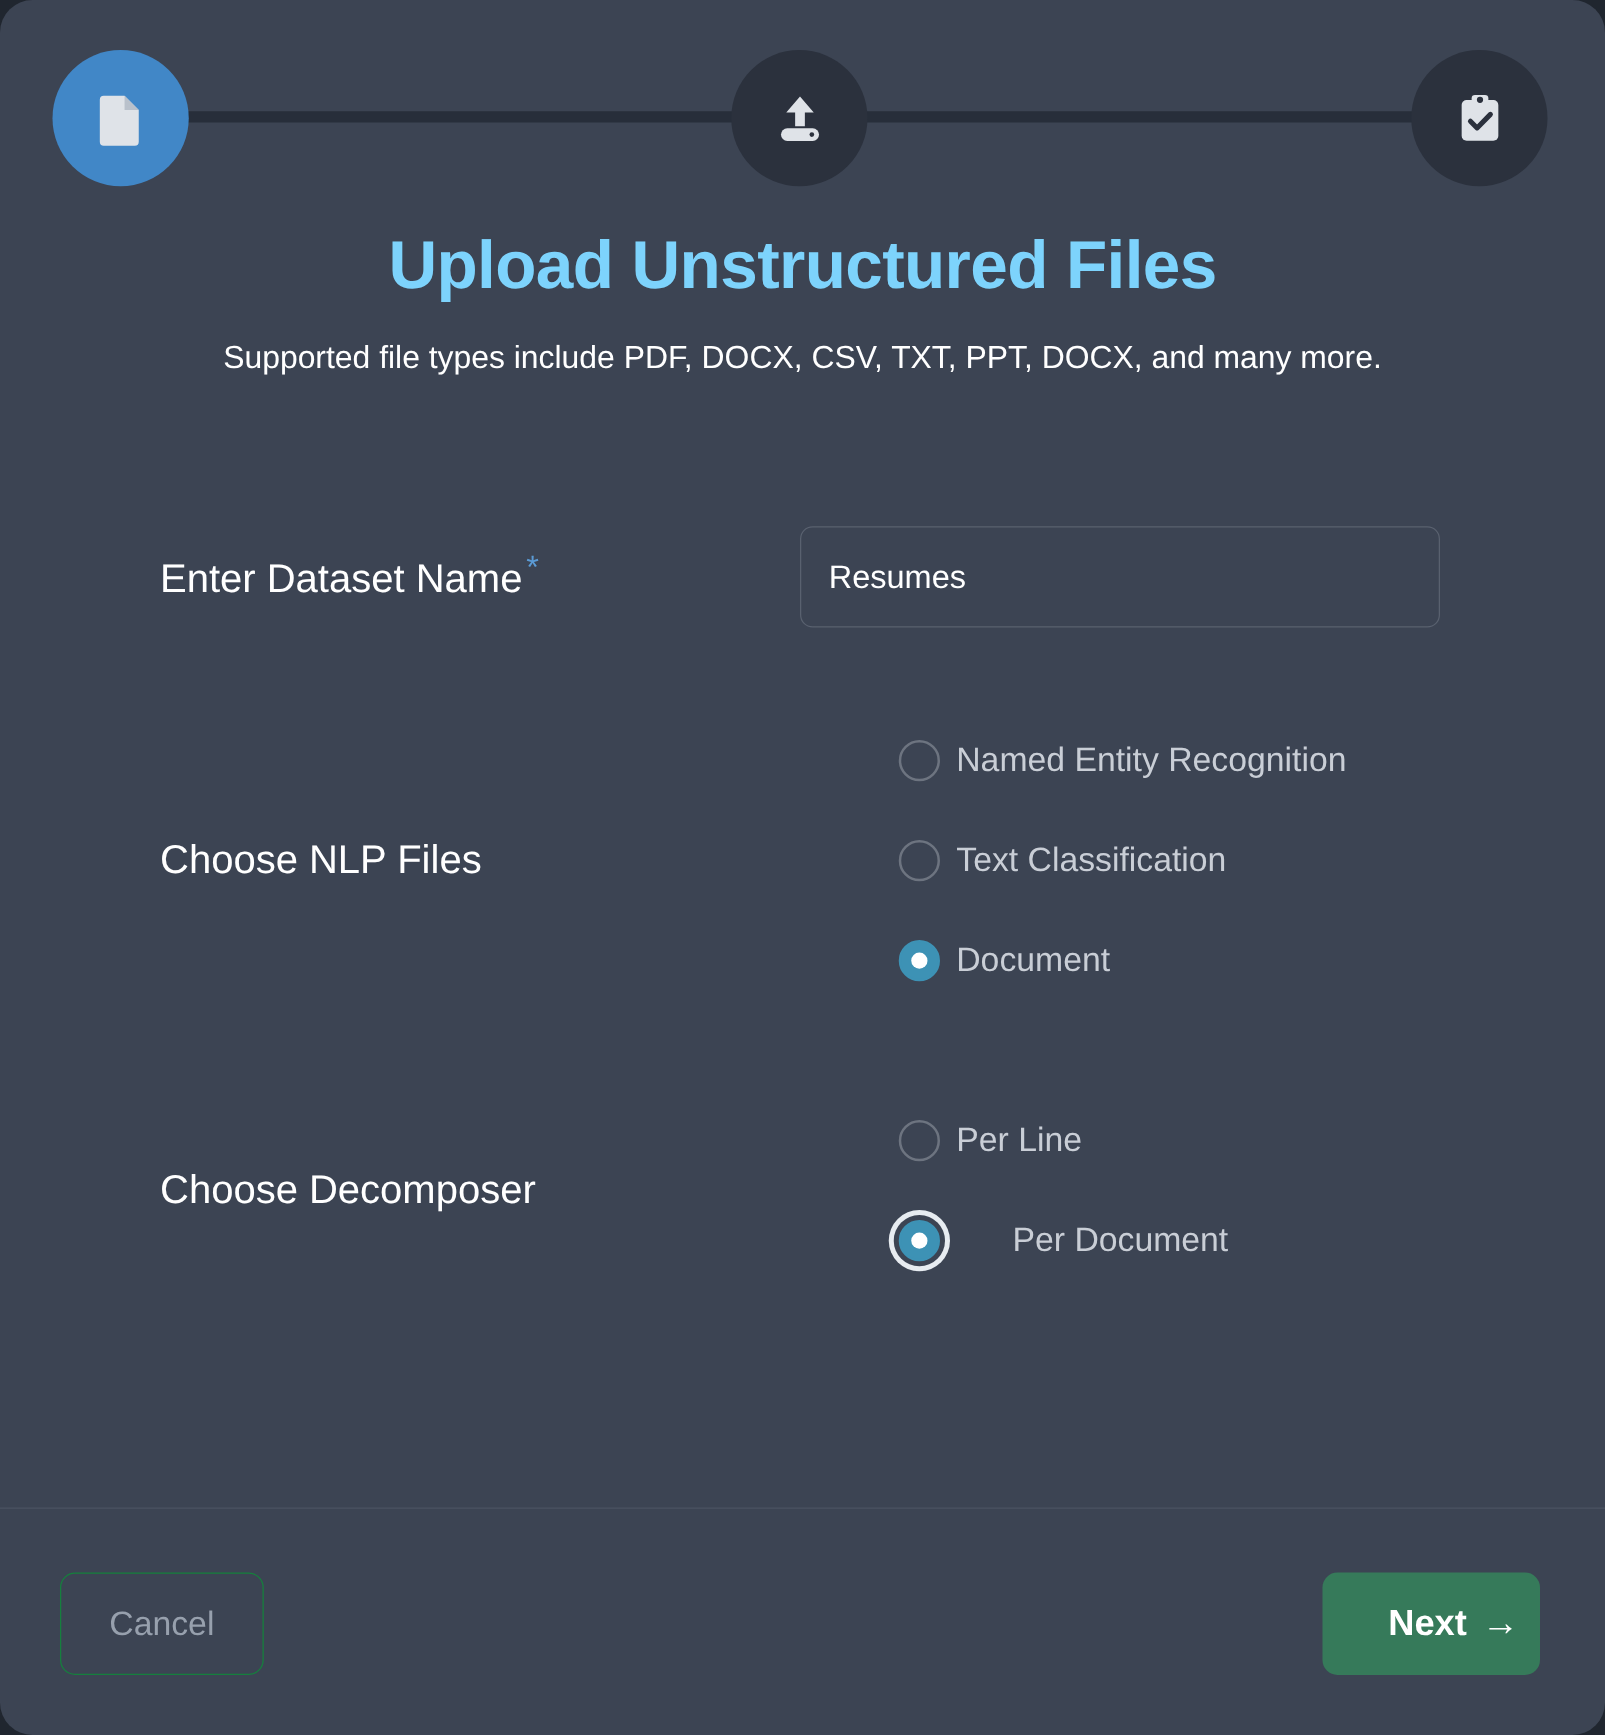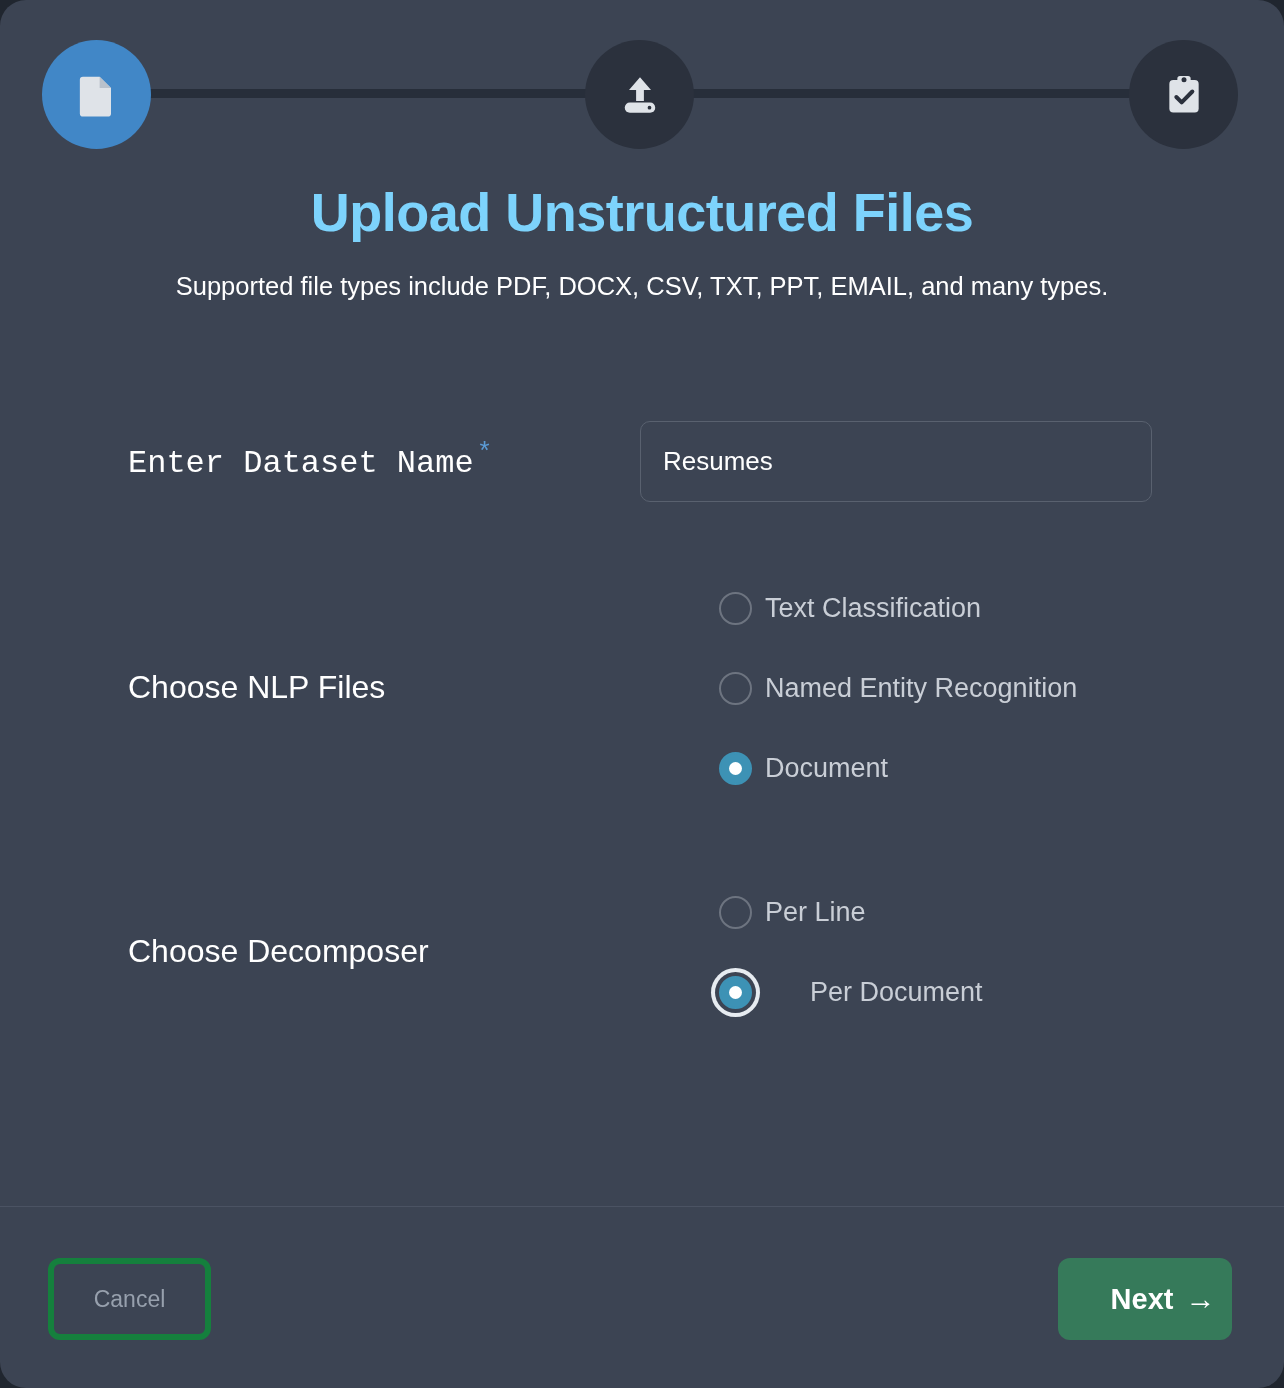--- a/index.html
+++ b/index.html
@@ -79,21 +79,21 @@
     color: #ffffff;
     white-space: nowrap;
   }
   .req-star {
     color: #5b9bd5;
     font-size: 26px;
     vertical-align: super;
     margin-left: 3px;
   }
 
-  .name-label  { left: 128px; top: 438px; font-family: Liberation Mono, monospace; }
+  .name-label  { left: 128px; top: 438px; }
   .nlp-label   { left: 128px; top: 669px; }
   .decomp-label{ left: 128px; top: 933px; }
 
   .text-input {
     position: absolute;
     left: 640px;
     top: 421px;
     width: 512px;
     height: 81px;
     background: transparent;
@@ -165,25 +165,25 @@
     height: 1px;
     background: #4b5363;
   }
   .btn-cancel {
     position: absolute;
     left: 48px;
     top: 1258px;
     width: 163px;
     height: 82px;
     background: transparent;
-    border: 6px solid #15803d;
+    border: 1px solid #15803d;
     border-radius: 12px;
     color: #97a0ad;
     font-family: "Liberation Sans", sans-serif;
-    font-size: 23px;
+    font-size: 27px;
     cursor: pointer;
   }
   .btn-next {
     position: absolute;
     left: 1058px;
     top: 1258px;
     width: 174px;
     height: 82px;
     background: #367a5a;
     border: none;
@@ -234,36 +234,36 @@
           <rect x="3.2" y="4" width="17.6" height="19.5" rx="2.4" fill="#dfe3e8"></rect>
           <rect x="8" y="1.6" width="8" height="4.6" rx="1.6" fill="#dfe3e8"></rect>
           <circle cx="12" cy="3.9" r="1.5" fill="#2b313d"></circle>
           <path d="M7.4 14.2 L10.6 17.4 L17 10.9" stroke="#2b313d" stroke-width="2.4" stroke-linecap="round" stroke-linejoin="round" fill="none"></path>
         </svg>
       </span>
     </div>
   </div>
 
   <div class="title">Upload Unstructured Files</div>
-  <div class="subtitle">Supported file types include PDF, DOCX, CSV, TXT, PPT, EMAIL, and many types.</div>
+  <div class="subtitle">Supported file types include PDF, DOCX, CSV, TXT, PPT, DOCX, and many more.</div>
 
   <div class="row-label name-label">
     <span>Enter Dataset Name</span><span class="req-star">*</span>
   </div>
   <input class="text-input" type="text" value="Resumes" style="">
 
   <div class="row-label nlp-label">Choose NLP Files</div>
   <div class="radio-group group-nlp">
     <div class="radio-item">
       <span class="radio-dot"></span>
+      <span class="radio-label">Named Entity Recognition</span>
+    </div>
+    <div class="radio-item">
+      <span class="radio-dot"></span>
       <span class="radio-label">Text Classification</span>
-    </div>
-    <div class="radio-item">
-      <span class="radio-dot"></span>
-      <span class="radio-label">Named Entity Recognition</span>
     </div>
     <div class="radio-item">
       <span class="radio-dot checked"></span>
       <span class="radio-label">Document</span>
     </div>
   </div>
 
   <div class="row-label decomp-label">Choose Decomposer</div>
   <div class="radio-group group-decomp">
     <div class="radio-item">

